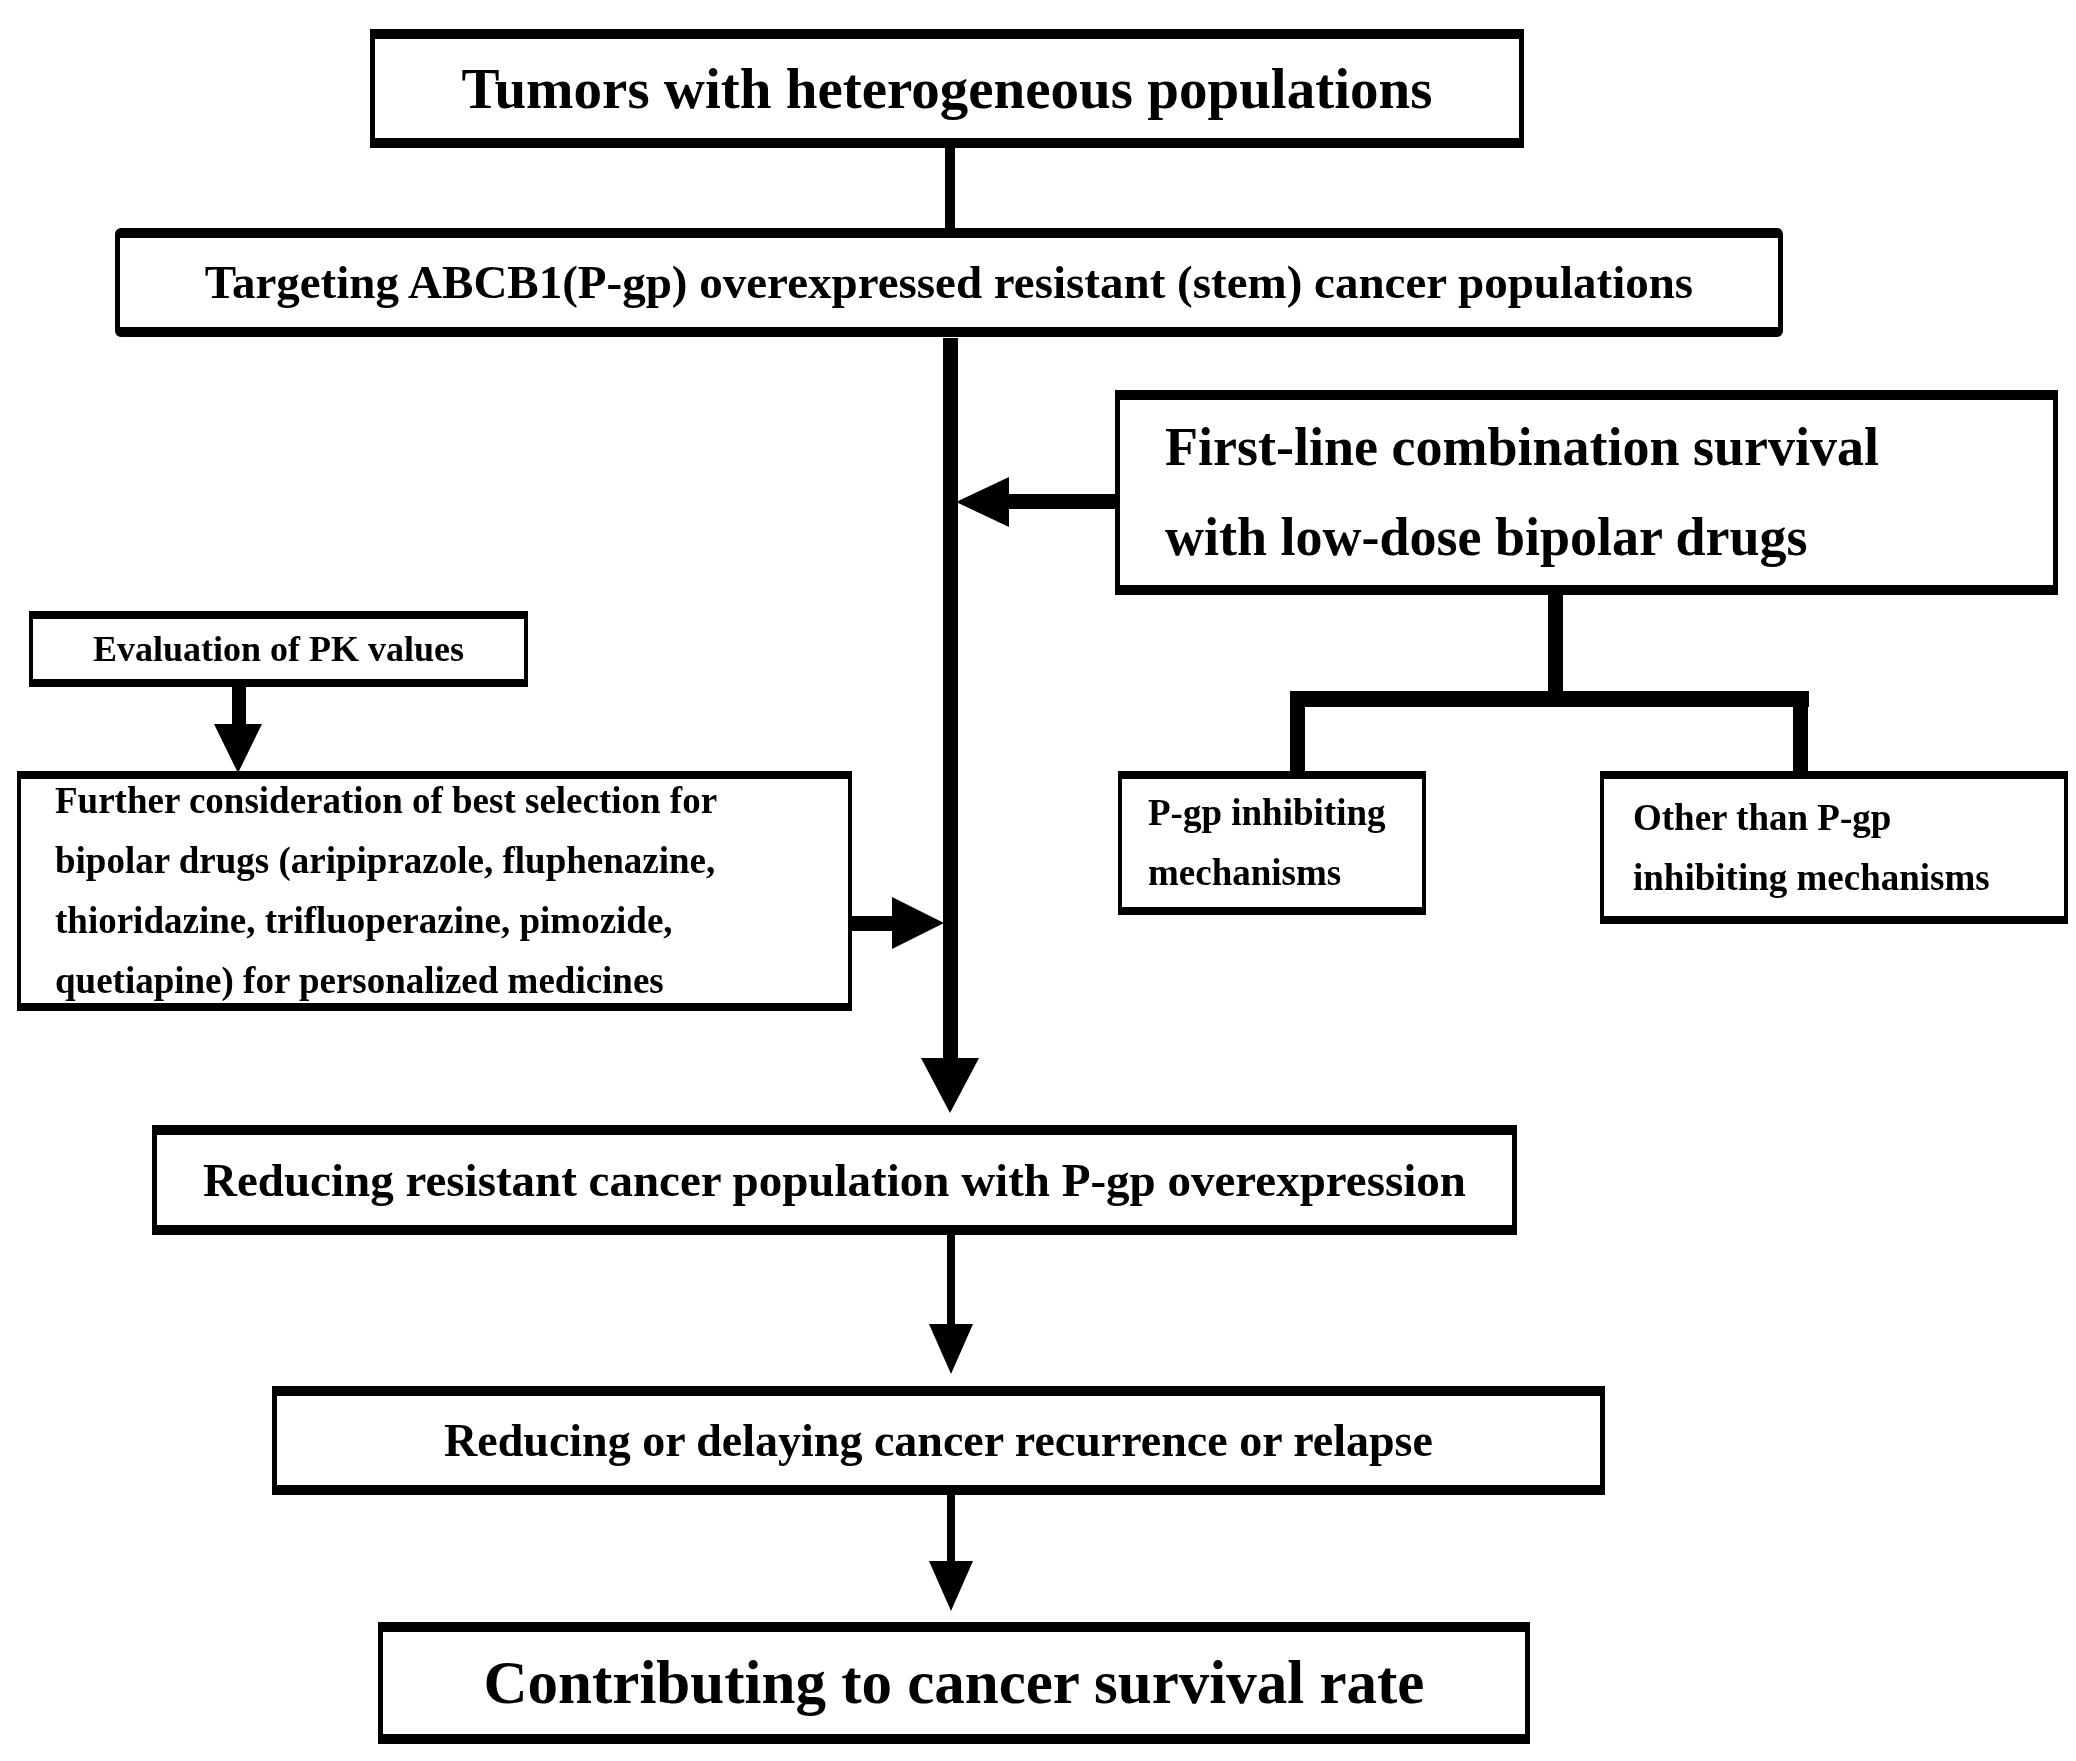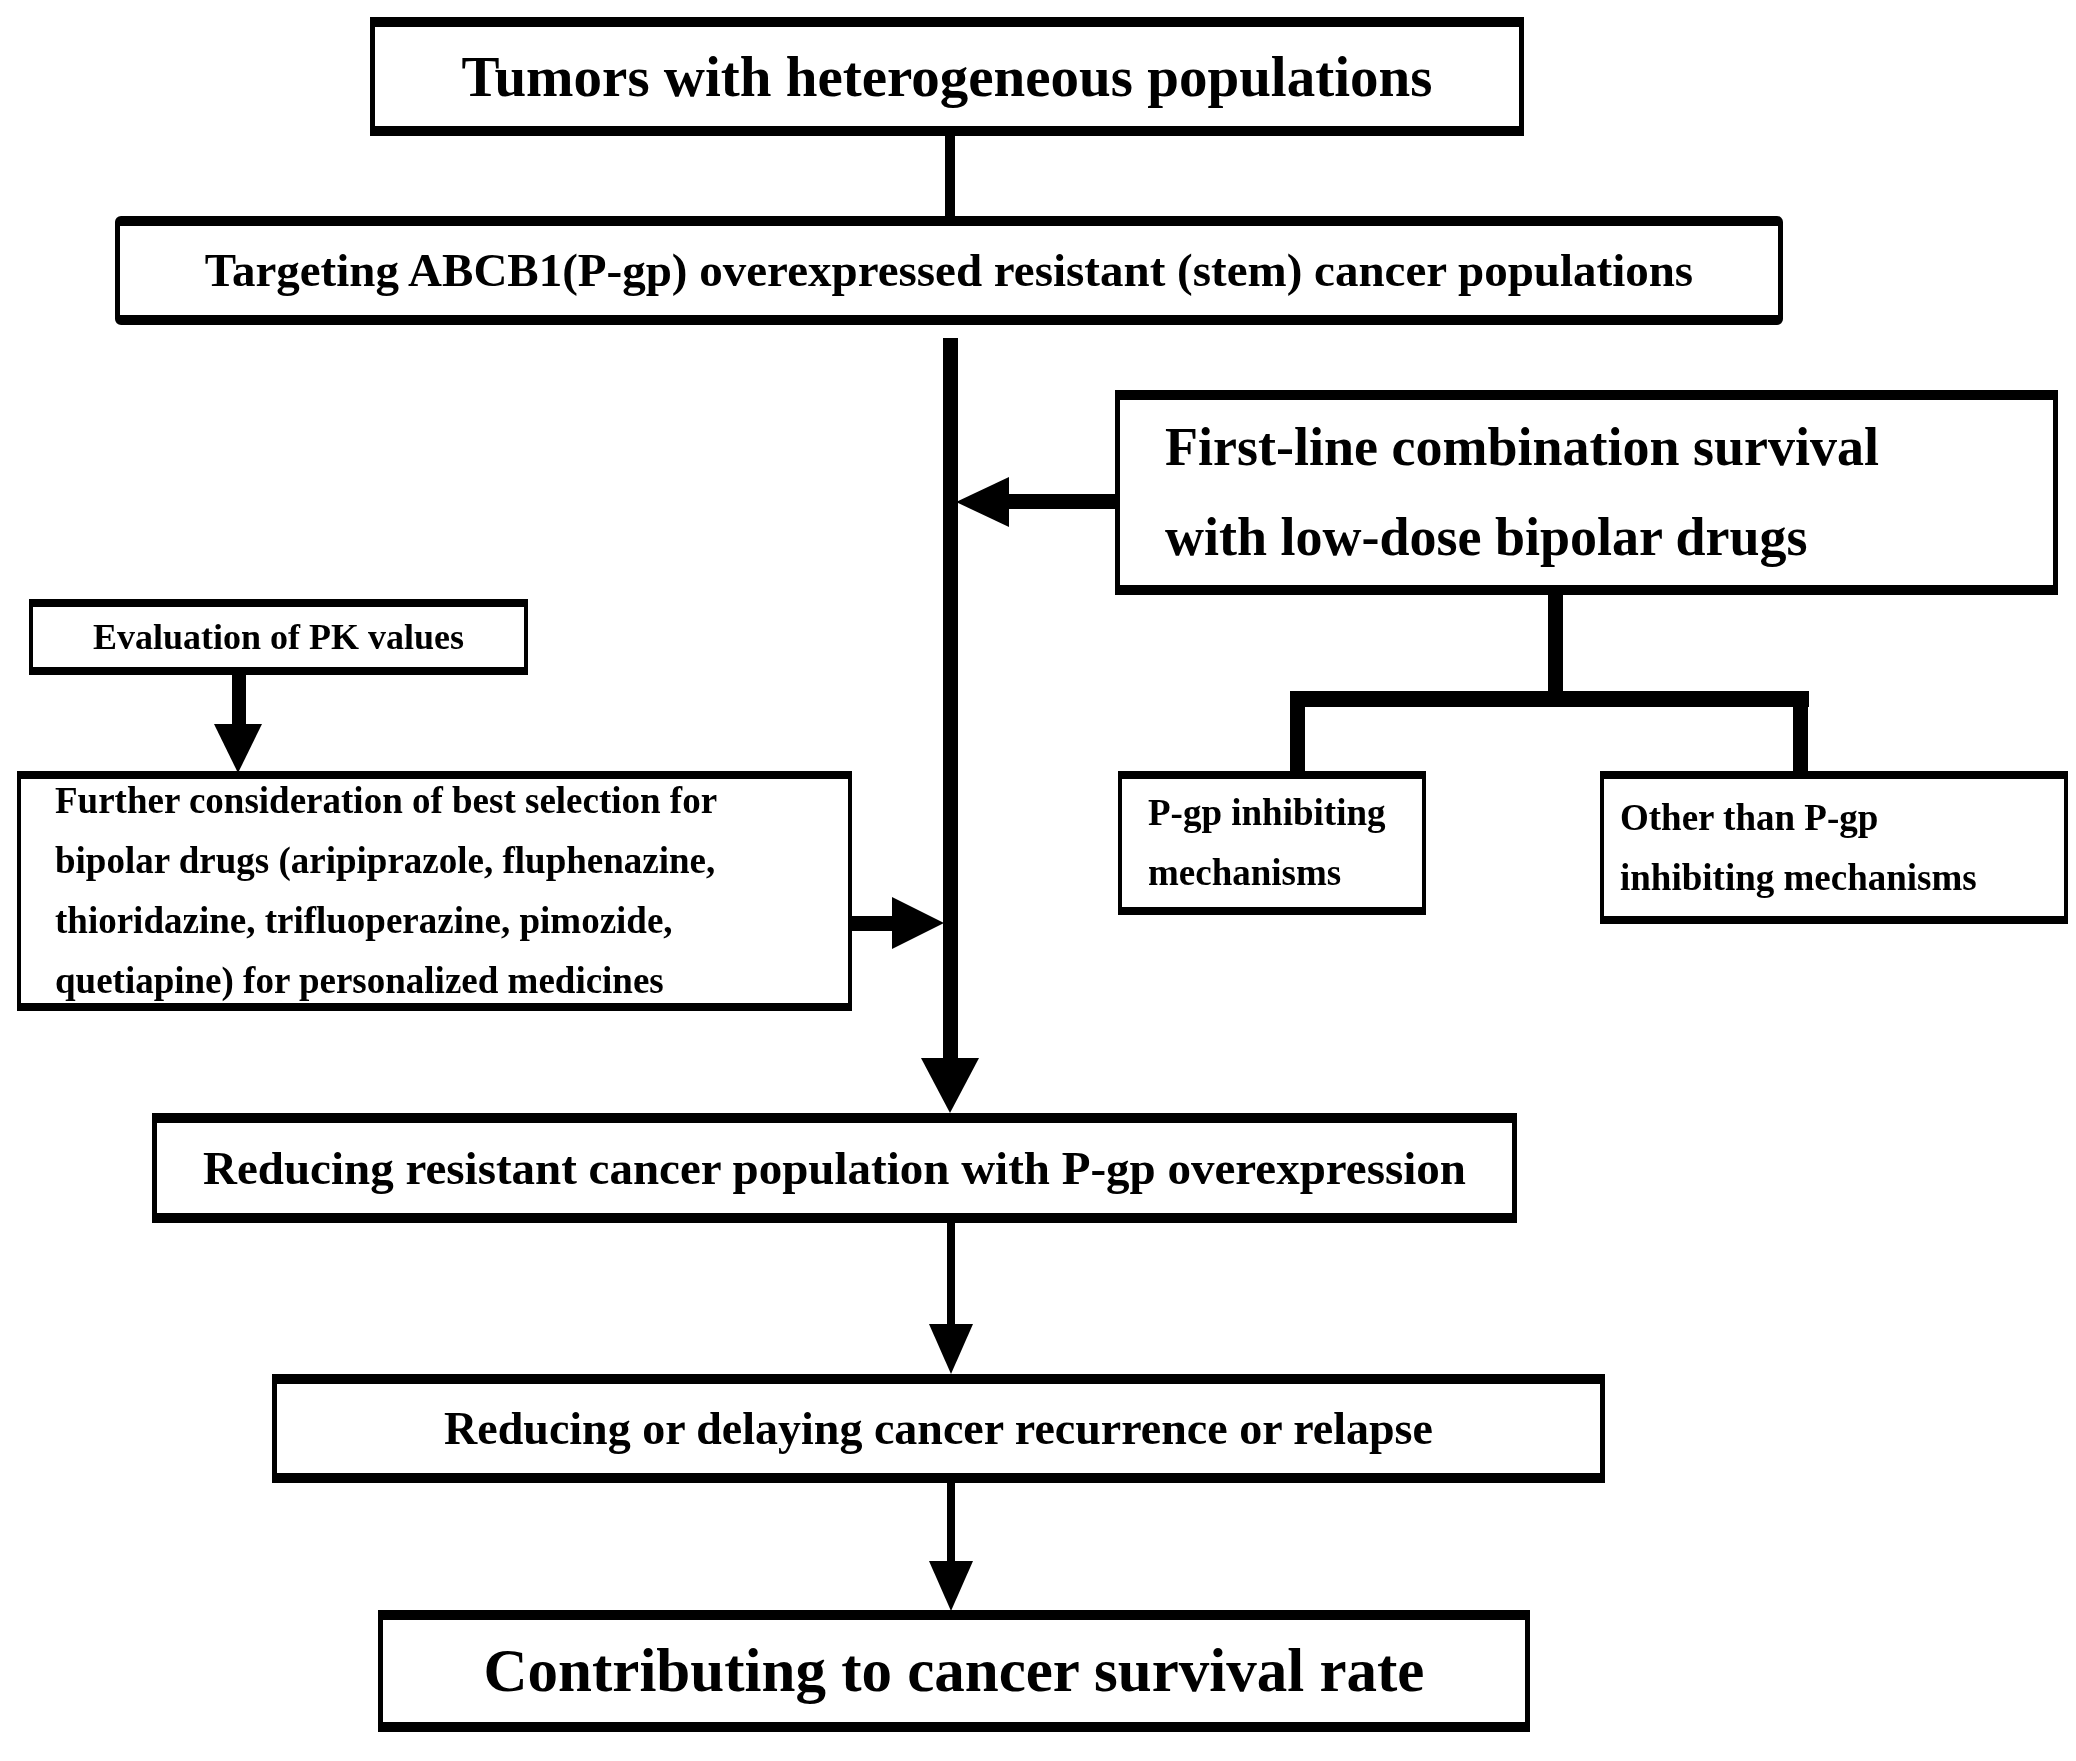--- a/index.html
+++ b/index.html
@@ -22,41 +22,41 @@
     border-style: solid;
     border-color: #000000;
     display: flex;
     align-items: center;
     box-sizing: border-box;
     font-weight: bold;
     line-height: 1.25;
   }
   .box .txt { white-space: nowrap; }
   .box .txt.multi { white-space: pre-line; }
-  .center { justify-content: center; text-align: center; }
+  .center { justify-content: center; text-align: center; margin-top: 12px; }
   .left   { justify-content: flex-start; text-align: left; }
   .thickborder { border-width: 10.3px 5.7px; }
   .midborder   { border-width: 8px 4.6px; }
   .line {
     position: absolute;
     background: #000000;
   }
   .tri {
     position: absolute;
     width: 0;
     height: 0;
   }
   
   #box-tumors      { left: 370px;  top: 17px;   width: 1154px; height: 119px; font-size: 57px; }
   #box-targeting   { left: 115px;  top: 216px;  width: 1668px; height: 109px; font-size: 47px; border-radius: 6px; }
   #box-firstline   { left: 1115px; top: 390px;  width: 943px; height: 205px; font-size: 54px; padding-left: 45px; line-height: 1.65; }
   #box-evaluation  { left: 29px;   top: 599px; width: 499px;  height: 76px; font-size: 36px; }
   #box-further     { left: 17px;   top: 771px; width: 835px; height: 240px; font-size: 37px; padding-left: 34px; line-height: 1.62; }
   #box-pgp         { left: 1118px; top: 771px; width: 308px;  height: 144px; font-size: 37px; padding-left: 26px; line-height: 1.62; }
-  #box-other       { left: 1600px; top: 771px; width: 468px;  height: 153px; font-size: 37px; padding-left: 16px; line-height: 1.62; }
+  #box-other       { left: 1600px; top: 771px; width: 468px;  height: 153px; font-size: 37px; padding-left: 29px; line-height: 1.62; }
   #box-reduce-pop  { left: 152px;  top: 1113px; width: 1365px; height: 110px; font-size: 47px; }
   #box-reduce-rec  { left: 272px;  top: 1374px; width: 1333px; height: 109px; font-size: 46px; }
   #box-contrib     { left: 378px;  top: 1610px; width: 1152px; height: 122px; font-size: 61px; }
   
   #line-a-b        { left: 945px; top: 135px;  width: 10.3px;  height: 97px; }
   #line-central    { left: 943px; top: 338px;  width: 15px;  height: 727px; }
   #head-central    { left: 921px; top: 1058px; border-left: 29px solid transparent; border-right: 29px solid transparent; border-top: 55px solid #000000; }
   #arrow-firstline-shaft { left: 1004px; top: 494px; width: 112px; height: 15px; }
   #head-firstline  { left: 956px; top: 477px; border-top: 25px solid transparent; border-bottom: 25px solid transparent; border-right: 53px solid #000000; }
   #stub-c-down     { left: 1548px; top: 594px; width: 15px; height: 106px; }

